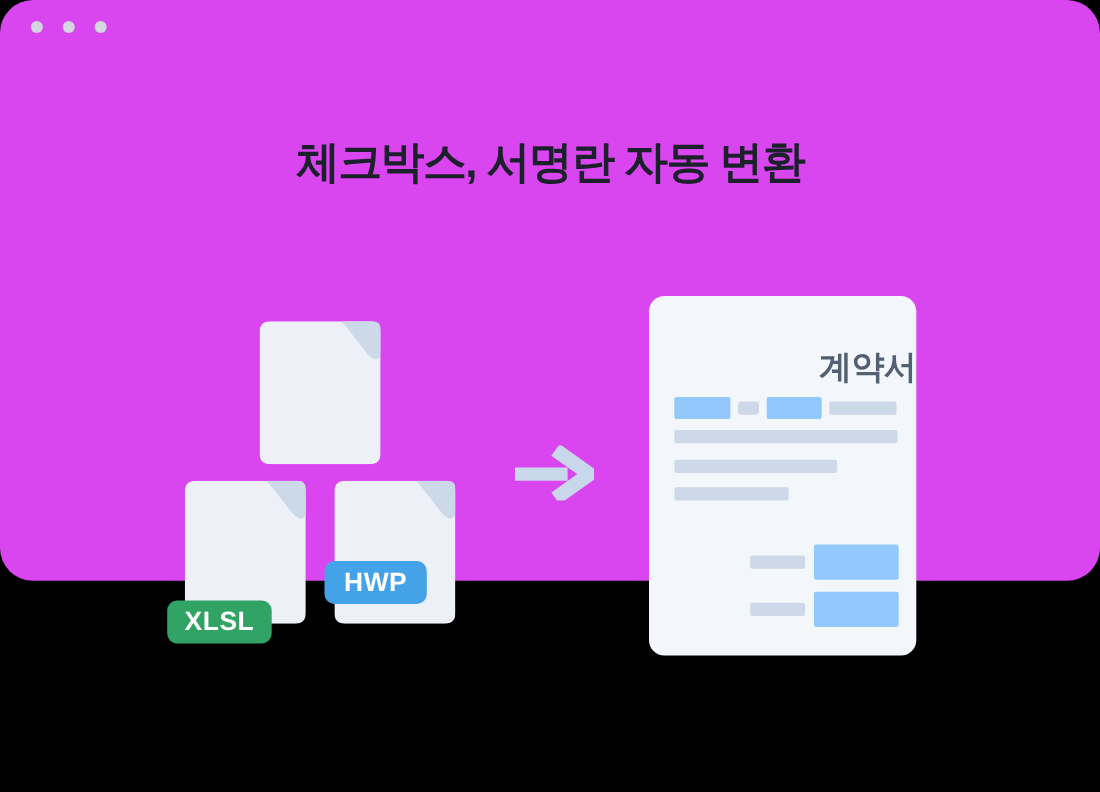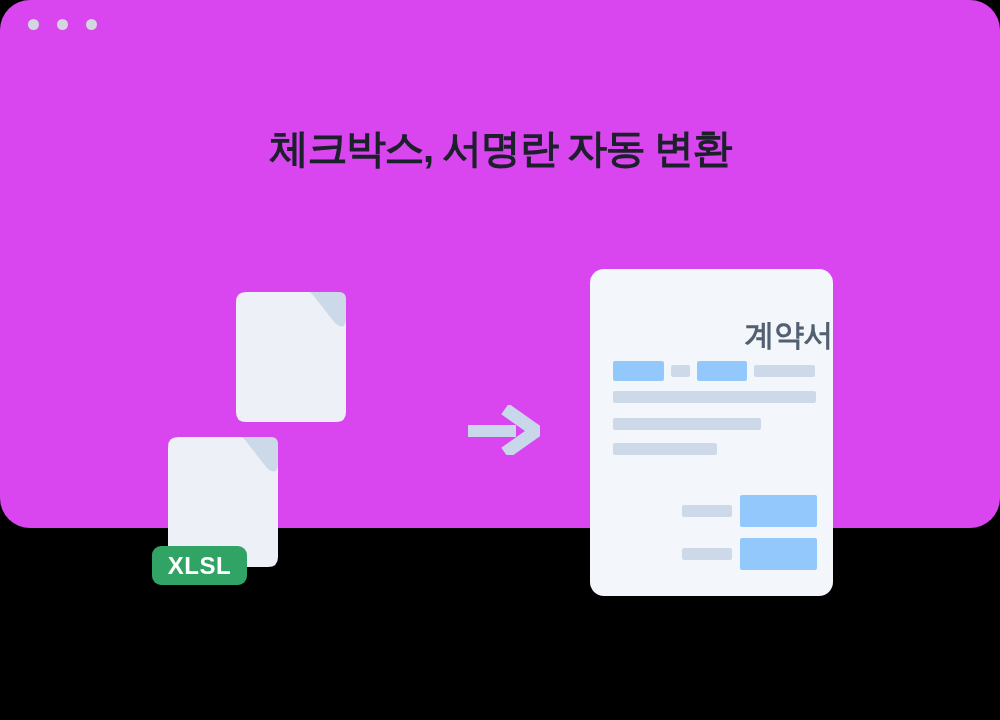--- a/index.html
+++ b/index.html
@@ -101,20 +101,27 @@
   </div>
 
   <div class="file-card" id="card-xlsl">
     <svg width="110" height="130" viewBox="0 0 110 130">
       <path d="M10,0 H100 Q110,0 110,10 V120 Q110,130 100,130 H10 Q0,130 0,120 V10 Q0,0 10,0 Z" fill="#edf0f7"></path>
       <path d="M74,0 H103 Q110,0 110,7 V26 Q110,40 99,31 L77,3 Q74,0 74,0 Z" fill="#ccd9e8"></path>
     </svg>
     <div class="badge badge-xlsl">XLSL</div>
   </div>
 
+  <div class="file-card" id="card-hwp">
+    <svg width="110" height="130" viewBox="0 0 110 130">
+      <path d="M10,0 H100 Q110,0 110,10 V120 Q110,130 100,130 H10 Q0,130 0,120 V10 Q0,0 10,0 Z" fill="#edf0f7"></path>
+      <path d="M74,0 H103 Q110,0 110,7 V26 Q110,40 99,31 L77,3 Q74,0 74,0 Z" fill="#ccd9e8"></path>
+    </svg>
+    <div class="badge badge-hwp">HWP</div>
+  </div>
 
   <div class="arrow-wrap">
     <svg width="72" height="50" viewBox="0 0 72 50">
       <rect x="0" y="20" width="48" height="12" fill="#c9d7ea"></rect>
       <path d="M37,4 L68,26 L37,48" stroke="#c9d7ea" stroke-width="13" fill="none" stroke-linejoin="miter"></path>
     </svg>
   </div>
 
   <div class="contract">
     <div class="contract-title">계약서</div>

